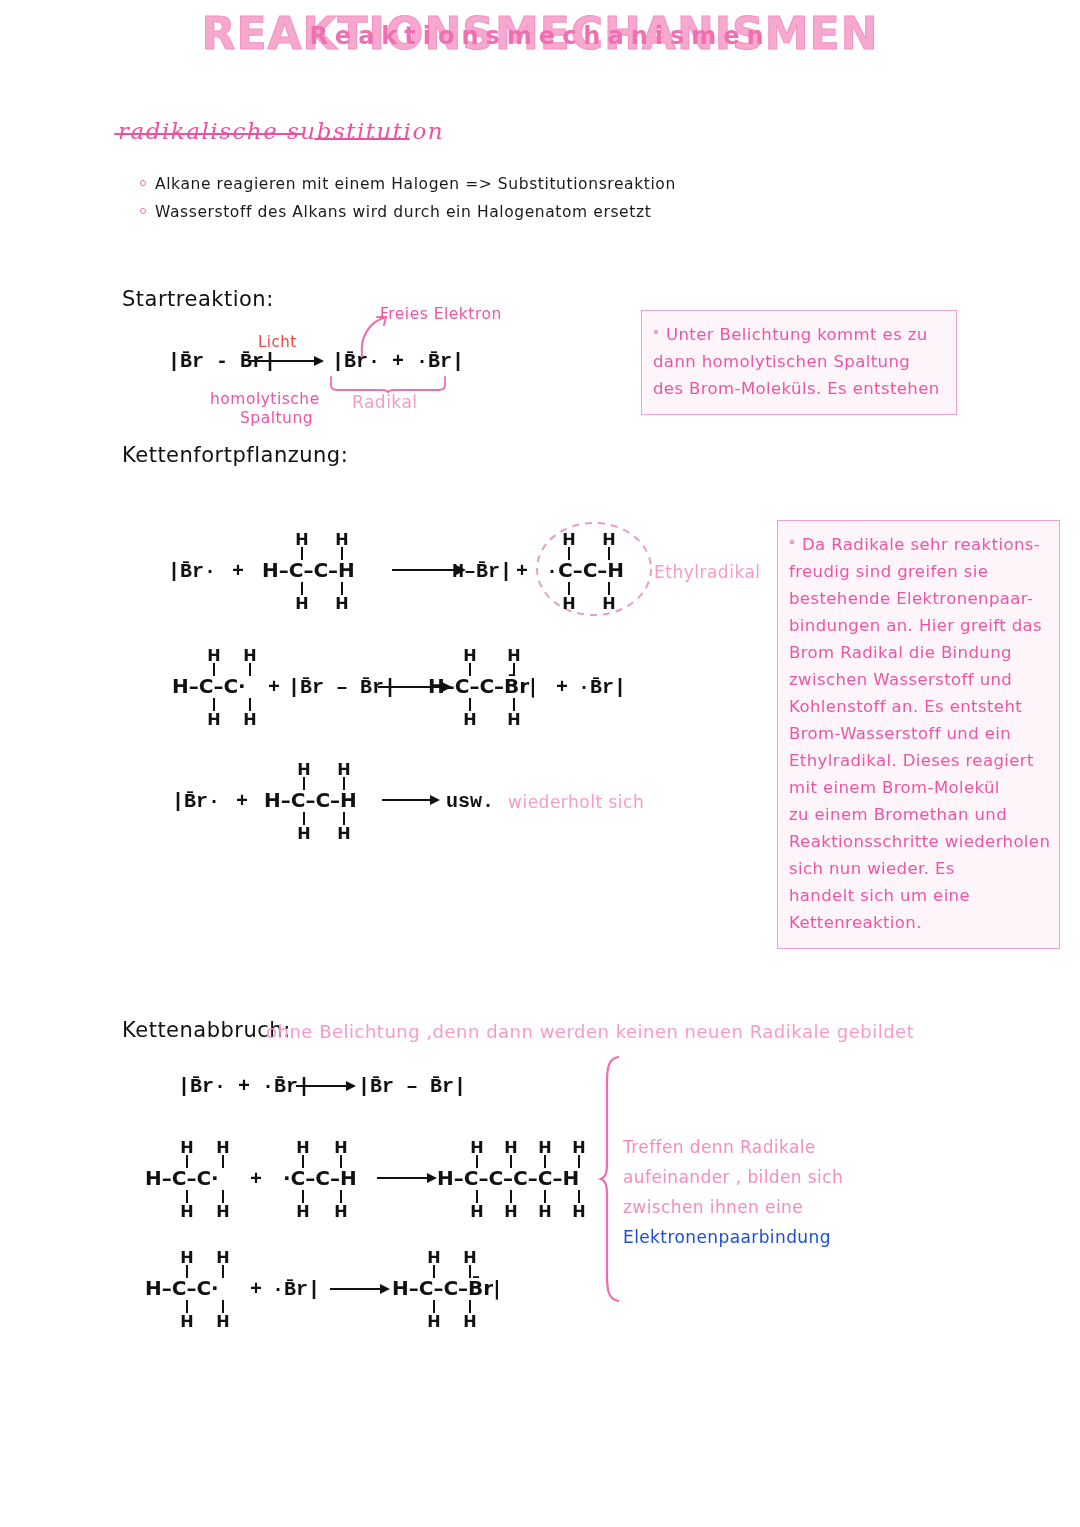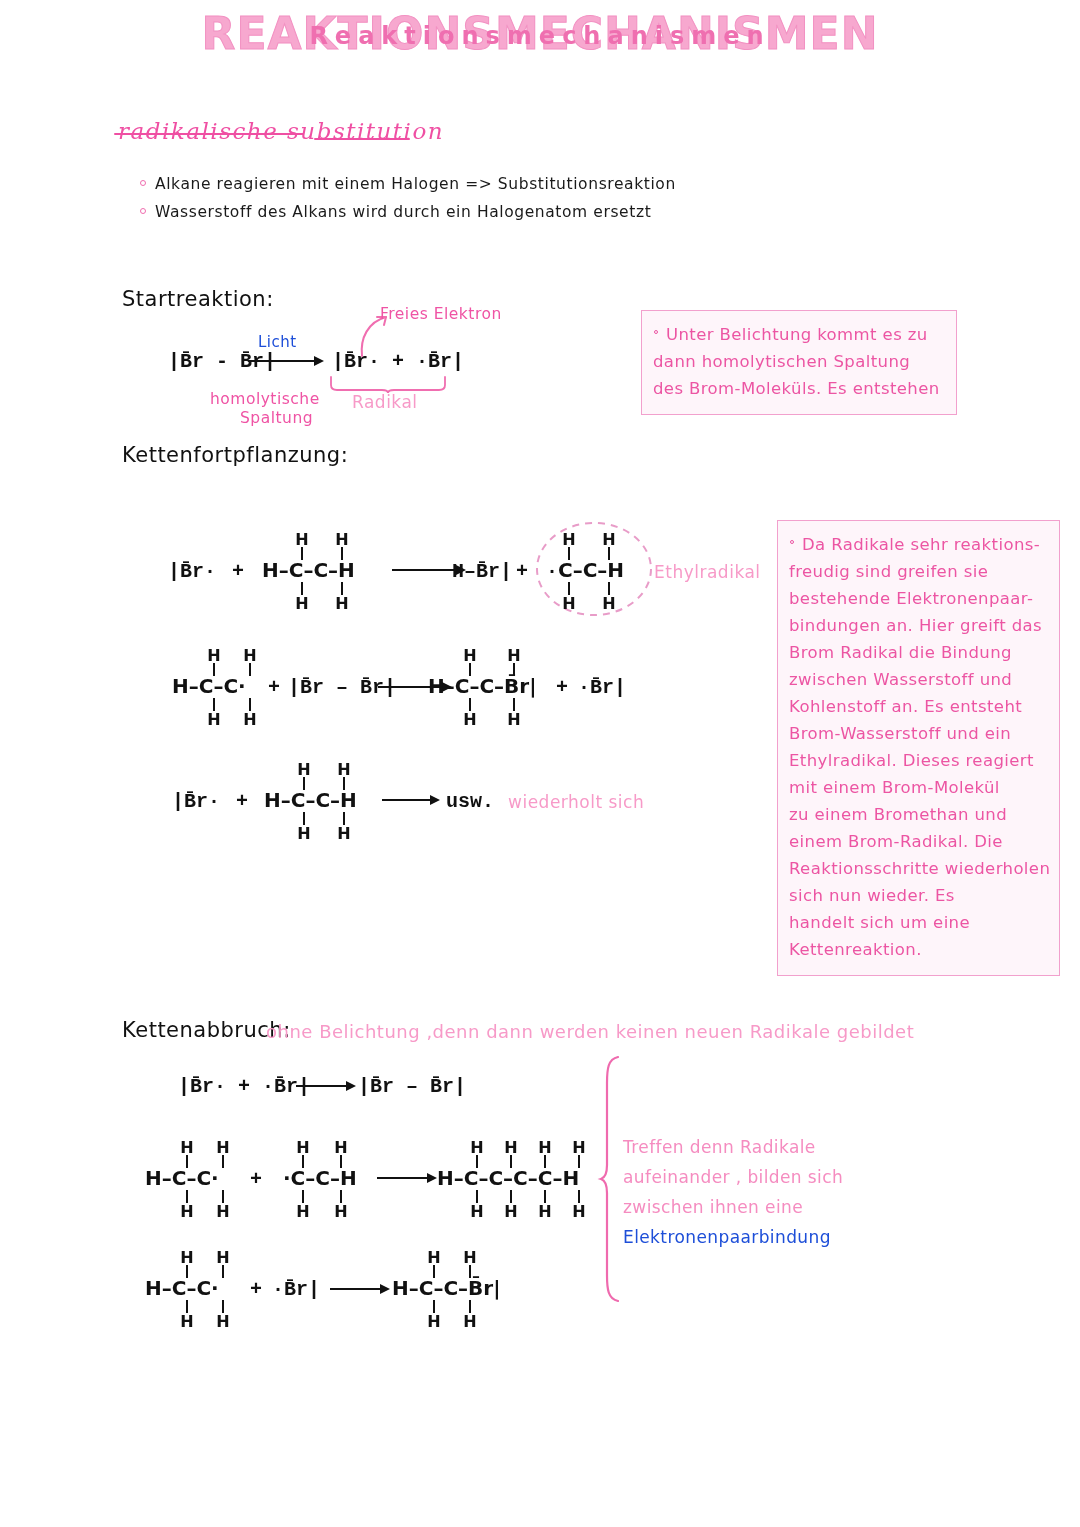--- a/index.html
+++ b/index.html
@@ -129,21 +129,21 @@
   .arrow { position: absolute; }
   .arrow .shaft { position: absolute; height: 2px; background: #111; top: 0; left: 0; }
   .arrow .head {
     position: absolute; top: -4px; width: 0; height: 0;
     border-top: 5px solid transparent;
     border-bottom: 5px solid transparent;
     border-left: 10px solid #111;
   }
 
   .label-small {
-    position: absolute; font-size: 15px; color: #1d4ed8; letter-spacing: .5px;
+    position: absolute; font-size: 15px; color: #ef4444; letter-spacing: .5px;
   }
   .label-pink {
     position: absolute; font-size: 15.5px; color: #ef53a4; letter-spacing: .5px;
     white-space: nowrap;
   }
   .label-pink-soft {
     position: absolute; font-size: 17px; color: #f79ac8; letter-spacing: .5px;
     white-space: nowrap;
   }
 
@@ -352,21 +352,20 @@
   <div class="info-line">freudig  sind  greifen  sie</div>
   <div class="info-line">bestehende  Elektronenpaar-</div>
   <div class="info-line">bindungen  an.  Hier  greift  das</div>
   <div class="info-line">Brom  Radikal  die  Bindung</div>
   <div class="info-line">zwischen  Wasserstoff  und</div>
   <div class="info-line">Kohlenstoff  an.  Es  entsteht</div>
   <div class="info-line">Brom-Wasserstoff  und  ein</div>
   <div class="info-line">Ethylradikal. Dieses  reagiert</div>
   <div class="info-line">mit  einem  Brom-Molekül</div>
   <div class="info-line">zu  einem  Bromethan  und</div>
-  <div class="info-line">einem  Brom-Radikal. Die</div>
   <div class="info-line">Reaktionsschritte  wiederholen</div>
   <div class="info-line">sich  nun  wieder.  Es</div>
   <div class="info-line">handelt  sich  um  eine</div>
   <div class="info-line">Kettenreaktion.</div>
 </div>
 
 <div class="sec-label" style="left:122px; top:1018px;">Kettenabbruch:</div>
 <div class="label-pink-soft" style="left:266px; top:1021px; font-size:18px;">ohne  Belichtung ,denn  dann  werden  keinen  neuen  Radikale  gebildet</div>
 
 <div class="eq atom" style="left:178px; top:1075px;">|B̄r· + ·B̄r|</div>

